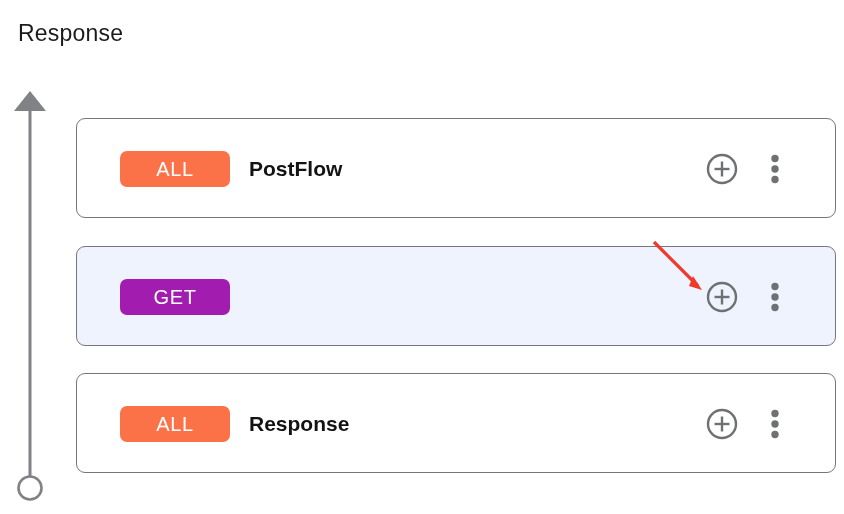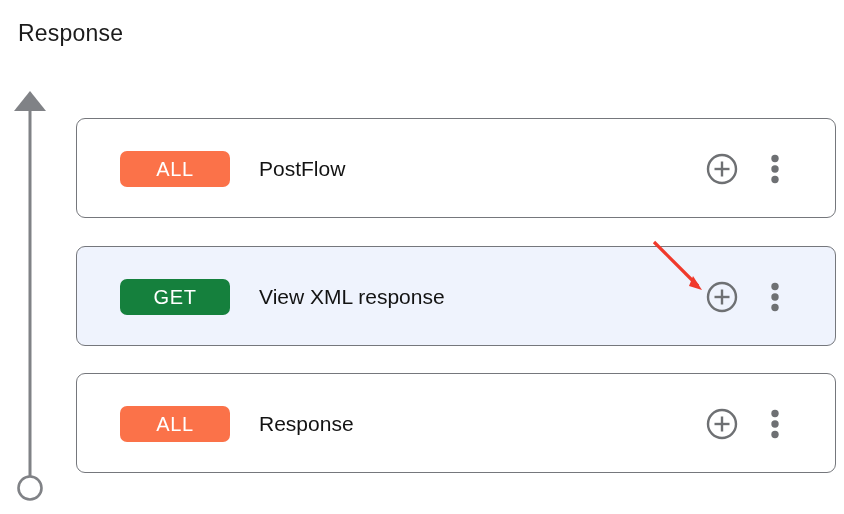--- a/index.html
+++ b/index.html
@@ -64,32 +64,33 @@
     height: 36px;
     border-radius: 7px;
     color: #ffffff;
     font-size: 20px;
     letter-spacing: 0.6px;
     display: flex;
     align-items: center;
     justify-content: center;
   }
   .badge.all { background: #fb7249; }
-  .badge.get { background: #15803d; }
+  .badge.get { background: #a21caf; }
 
   .row-label {
     position: absolute;
-    left: 182px;
+    left: 172px;
     top: 32px;
     height: 36px;
     display: flex;
     align-items: center;
     font-size: 21px;
     color: #131313;
     white-space: nowrap;
+    font-weight: bold;
   }
 
   .add-step-btn {
     position: absolute;
     left: 629px;
     top: 34px;
     width: 32px;
     height: 32px;
     cursor: pointer;
   }
@@ -153,21 +154,20 @@
       <svg width="20" height="32" viewBox="0 0 20 32" xmlns="http://www.w3.org/2000/svg">
         <circle cx="10" cy="5.5" r="3.7" fill="#6e7073"></circle>
         <circle cx="10" cy="16" r="3.7" fill="#6e7073"></circle>
         <circle cx="10" cy="26.5" r="3.7" fill="#6e7073"></circle>
       </svg>
     </div>
   </div>
 
   <div class="card row-2">
     <div class="badge get">GET</div>
-    <div class="row-label">View XML response</div>
     <div class="add-step-btn">
       <svg width="32" height="32" viewBox="0 0 32 32" xmlns="http://www.w3.org/2000/svg">
         <circle cx="16" cy="16" r="14" fill="none" stroke="#6e7073" stroke-width="2.4"></circle>
         <line x1="16" y1="8.5" x2="16" y2="23.5" stroke="#6e7073" stroke-width="2.4"></line>
         <line x1="8.5" y1="16" x2="23.5" y2="16" stroke="#6e7073" stroke-width="2.4"></line>
       </svg>
     </div>
     <div class="more-menu-btn">
       <svg width="20" height="32" viewBox="0 0 20 32" xmlns="http://www.w3.org/2000/svg">
         <circle cx="10" cy="5.5" r="3.7" fill="#6e7073"></circle>

